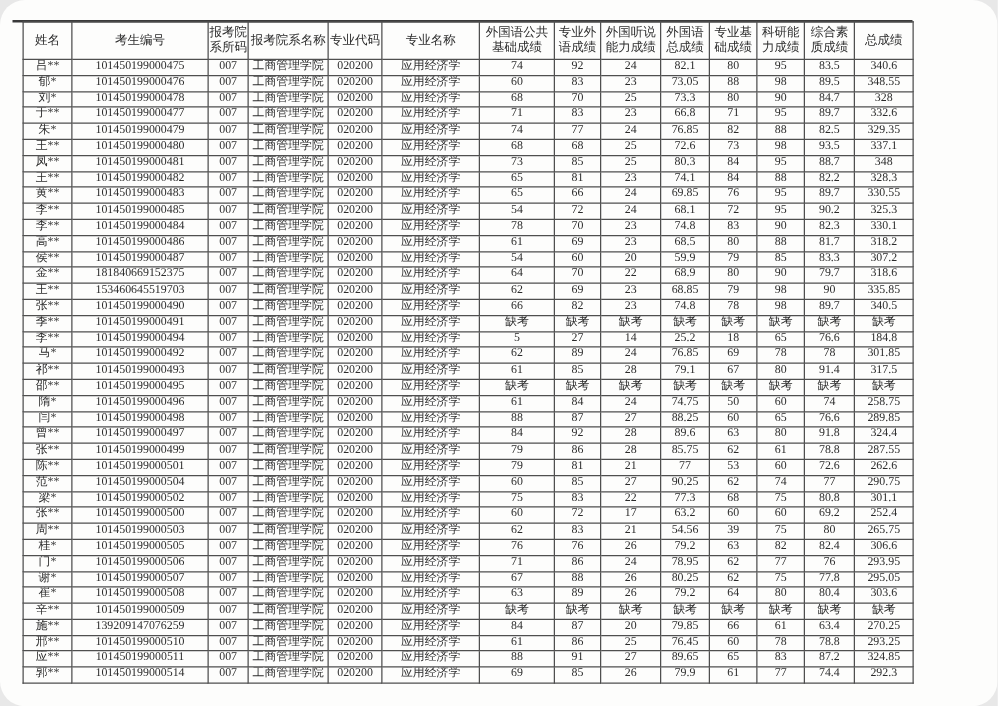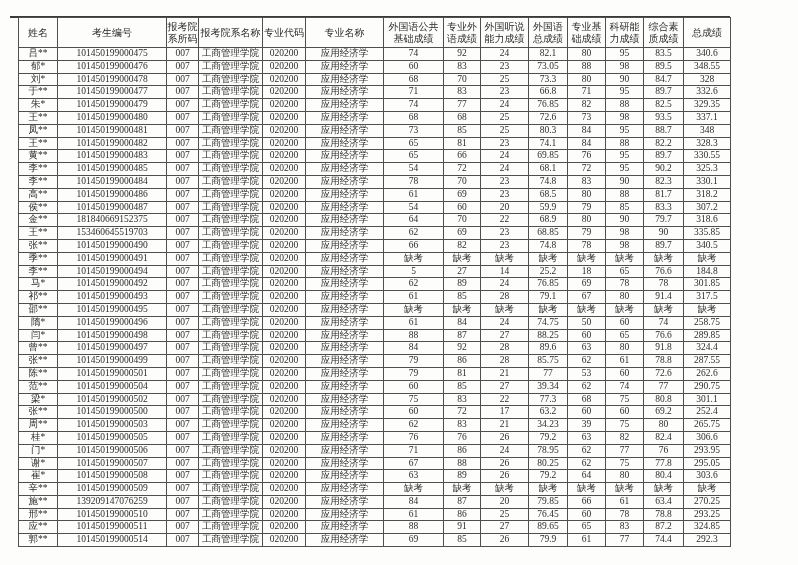--- a/index.html
+++ b/index.html
@@ -1,18 +1,18 @@
 <!DOCTYPE html>
 <html><head>
 <meta charset="utf-8">
 <style>
   html,body{margin:0;padding:0;background:#e8e8e8;}
   .page{
     position:relative;width:798px;height:565px;background:#fdfdfc;overflow:hidden;
-    font-family:"Liberation Serif","DejaVu Serif",serif;color:#2b2b2b;
+    font-family:"Liberation Serif","DejaVu Serif",serif;color:#2b2b2b;border-radius:20px;
   }
   .top-rule{position:absolute;left:10px;top:16px;width:720px;height:2px;background:#3a3a3a;}
   table.results{
     position:absolute;left:18px;top:17px;width:712px;
     border-collapse:collapse;table-layout:fixed;
     font-size:10px;color:#2b2b2b;
   }
   table.results th, table.results td{
     border:1px solid #4f4f4f;
     text-align:center;vertical-align:middle;
@@ -494,21 +494,21 @@
         <tr>
           <td>范**</td>
           <td>101450199000504</td>
           <td>007</td>
           <td>工商管理学院</td>
           <td>020200</td>
           <td>应用经济学</td>
           <td>60</td>
           <td>85</td>
           <td>27</td>
-          <td>39.34</td>
+          <td>90.25</td>
           <td>62</td>
           <td>74</td>
           <td>77</td>
           <td>290.75</td>
         </tr>
         <tr>
           <td>梁*</td>
           <td>101450199000502</td>
           <td>007</td>
           <td>工商管理学院</td>
@@ -542,21 +542,21 @@
         <tr>
           <td>周**</td>
           <td>101450199000503</td>
           <td>007</td>
           <td>工商管理学院</td>
           <td>020200</td>
           <td>应用经济学</td>
           <td>62</td>
           <td>83</td>
           <td>21</td>
-          <td>34.23</td>
+          <td>54.56</td>
           <td>39</td>
           <td>75</td>
           <td>80</td>
           <td>265.75</td>
         </tr>
         <tr>
           <td>桂*</td>
           <td>101450199000505</td>
           <td>007</td>
           <td>工商管理学院</td>

